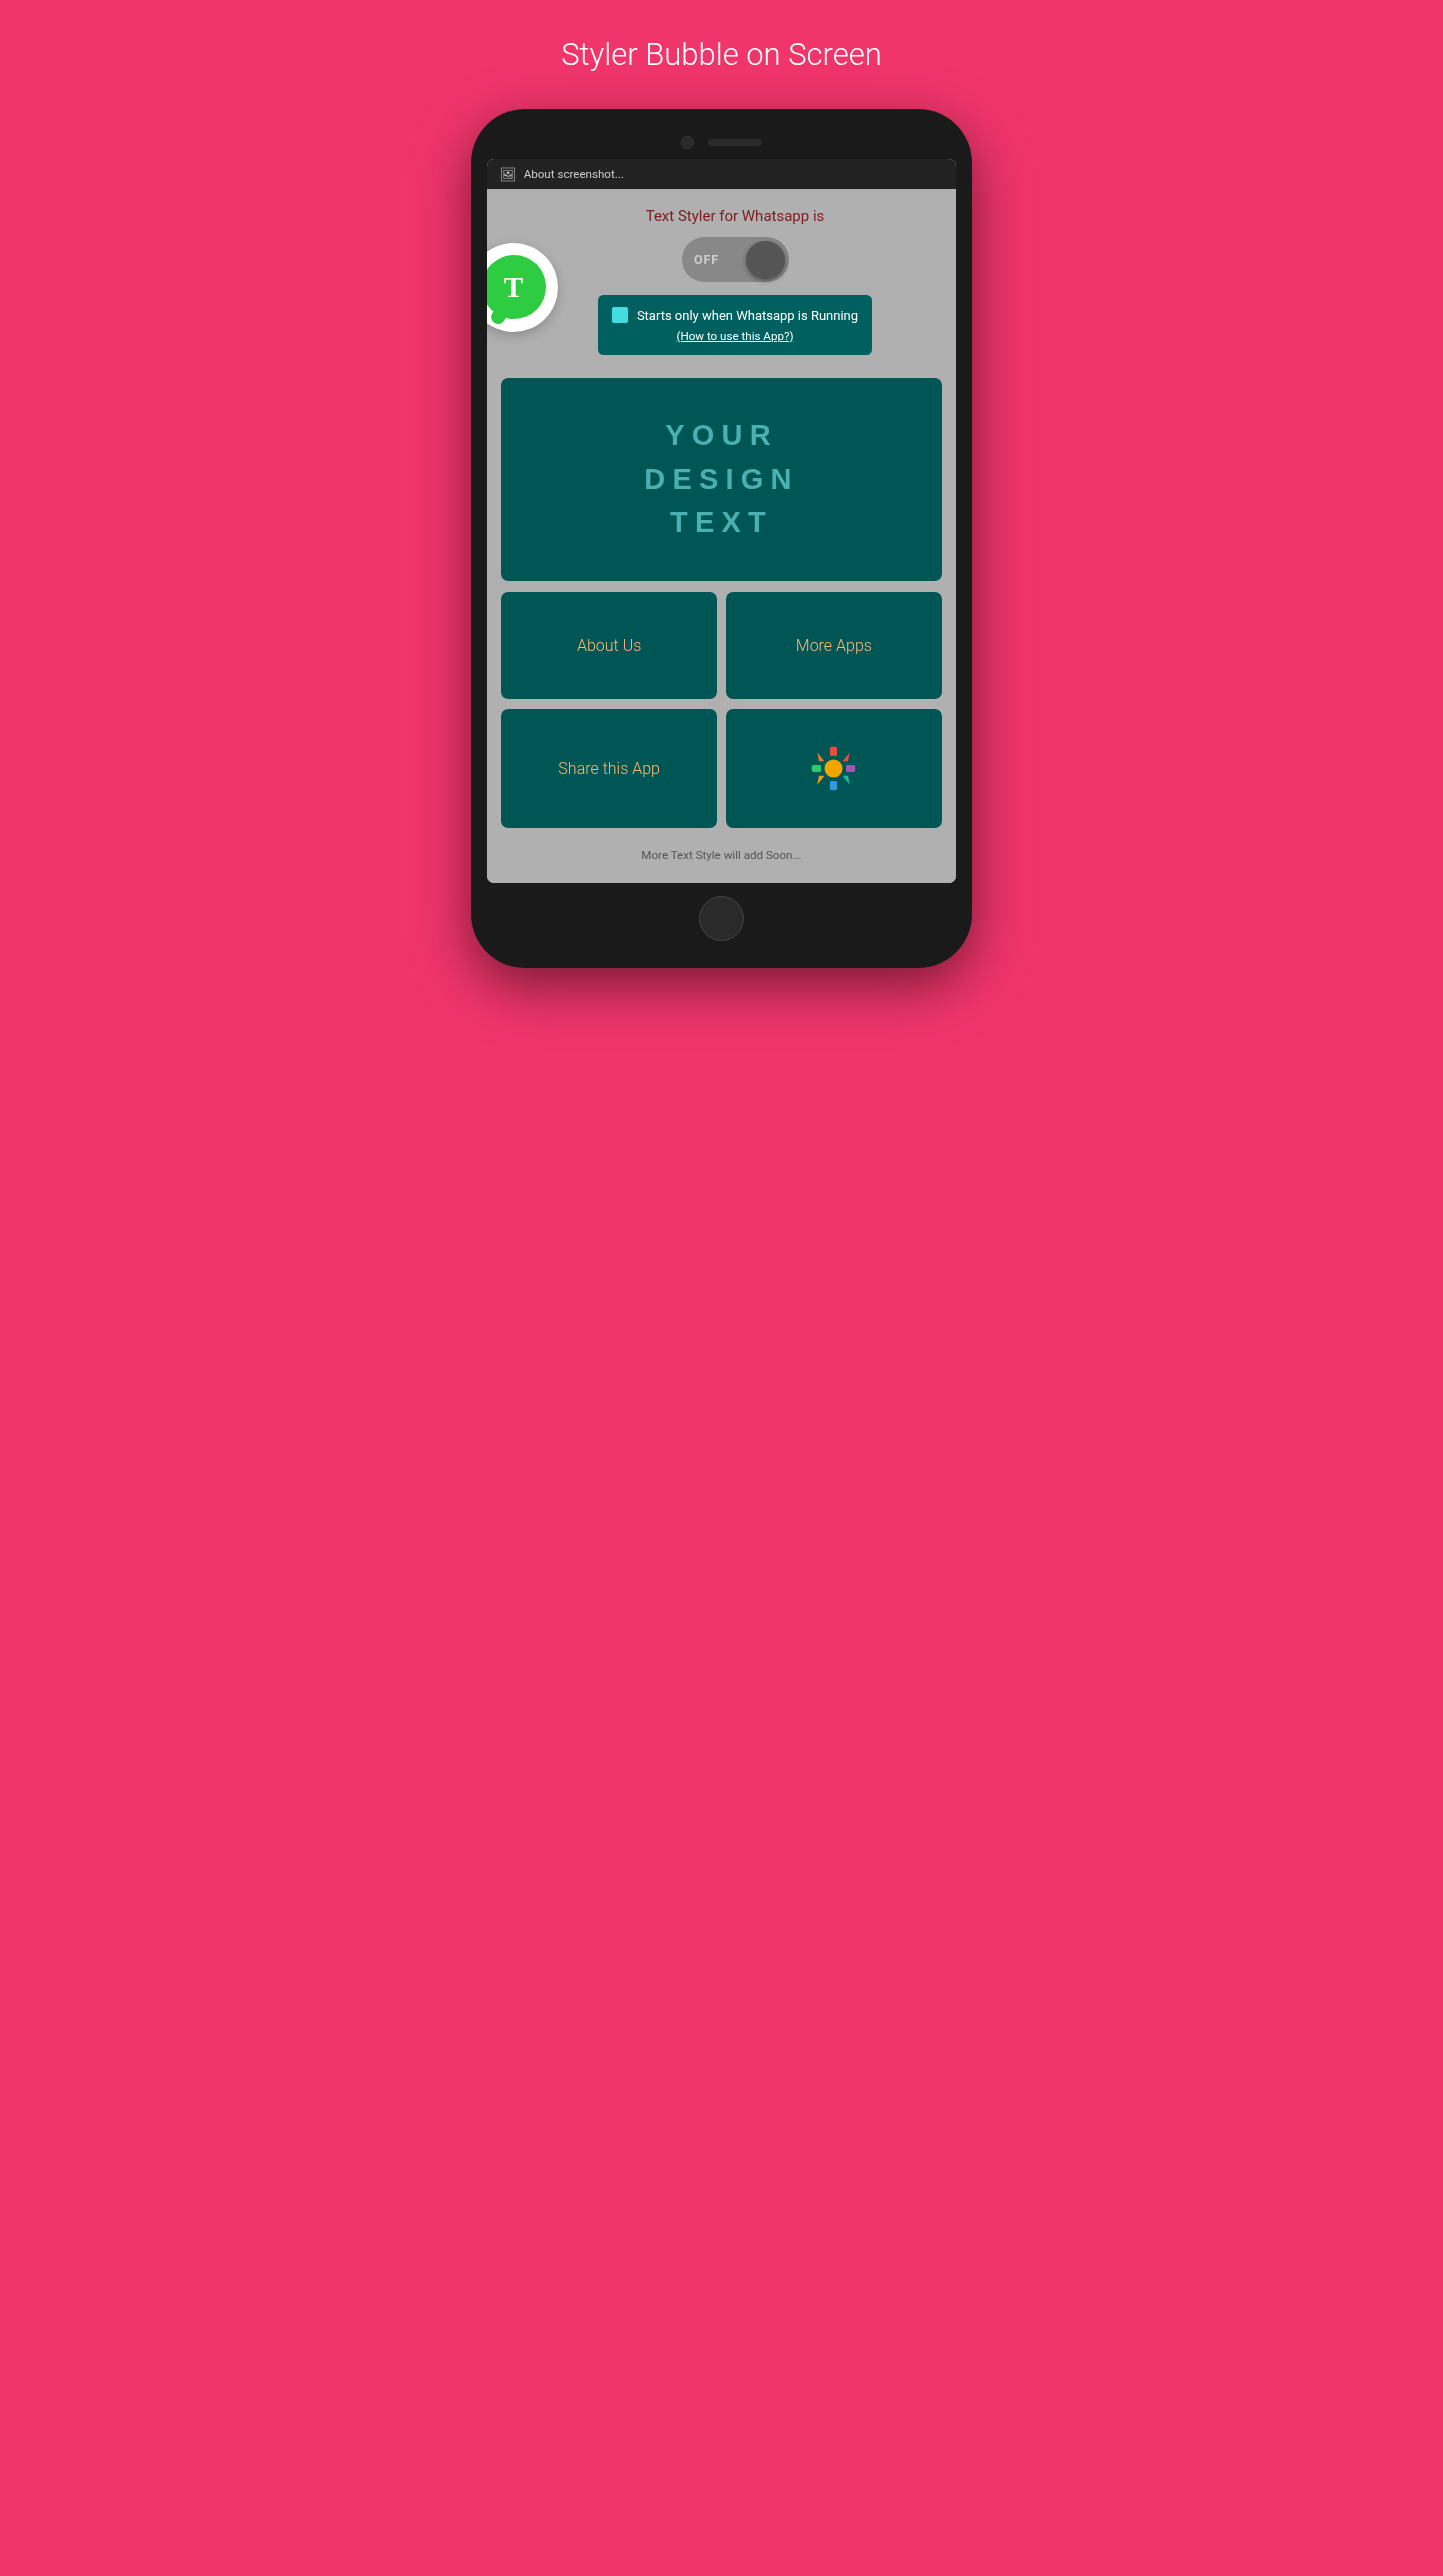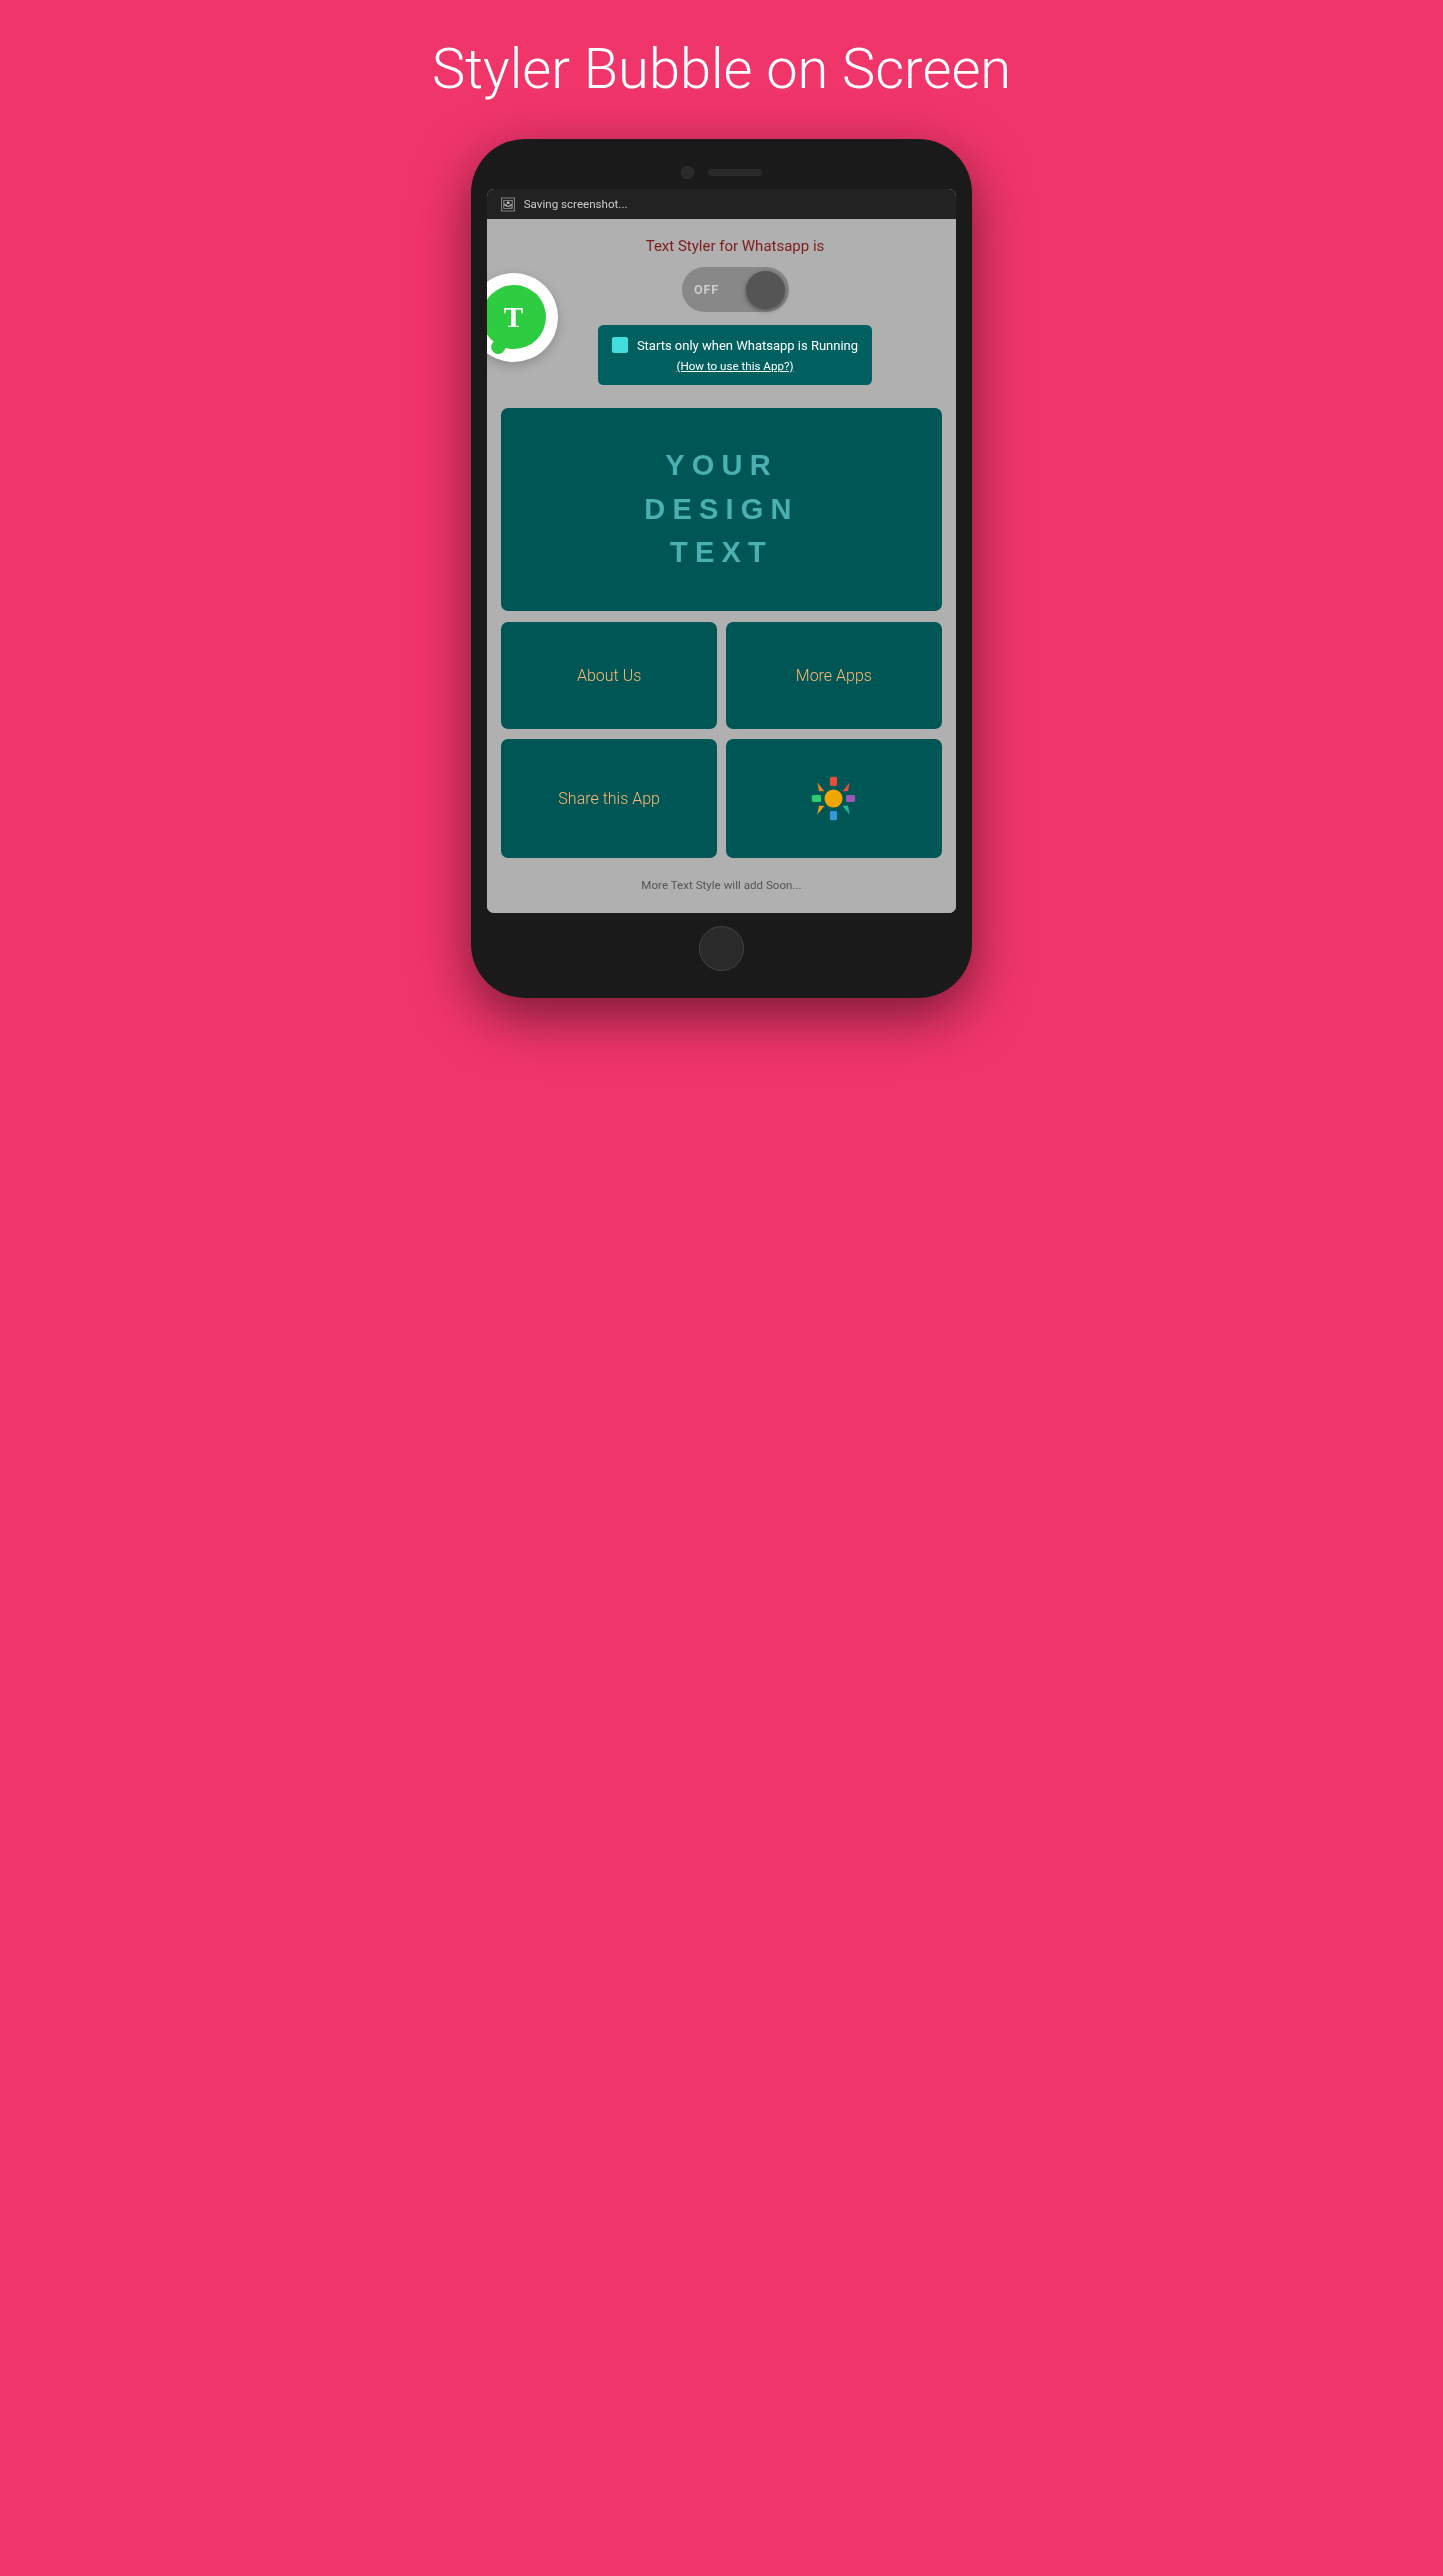--- a/index.html
+++ b/index.html
@@ -9,21 +9,21 @@
       display: flex;
       flex-direction: column;
       align-items: center;
       min-height: 100vh;
       font-family: 'Roboto', Arial, sans-serif;
       padding: 36px 18px 54px;
     }
 
     .page-title {
       color: white;
-      font-size: 56px;
+      font-size: 31px;
       font-weight: 300;
       text-align: center;
       margin-bottom: 36px;
       line-height: 1.2;
       padding: 0 18px;
     }
 
     .phone-outer {
       background: #1a1a1a;
       border-radius: 54px;
@@ -292,21 +292,21 @@
 
   <div class="phone-top-bar">
     <div class="phone-camera"></div>
     <div class="phone-speaker"></div>
   </div>
 
   <div class="phone-screen">
 
     <div class="notification-bar">
       <span class="notif-icon">🖼</span>
-      <span>Saving screenshot...</span>
+      <span>About screenshot...</span>
     </div>
 
     <div class="screen-content">
 
       <div class="floating-bubble">
         <div class="bubble-inner">
           <span class="bubble-t">T</span>
         </div>
       </div>
 

